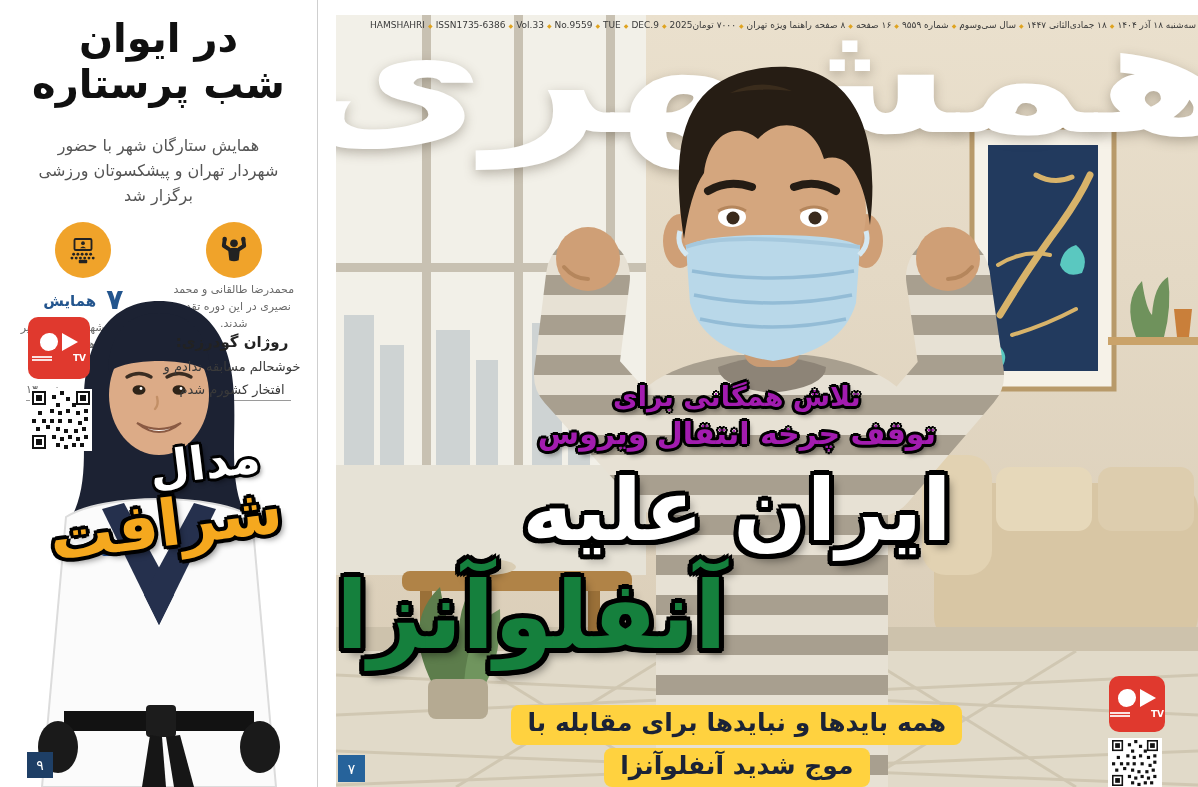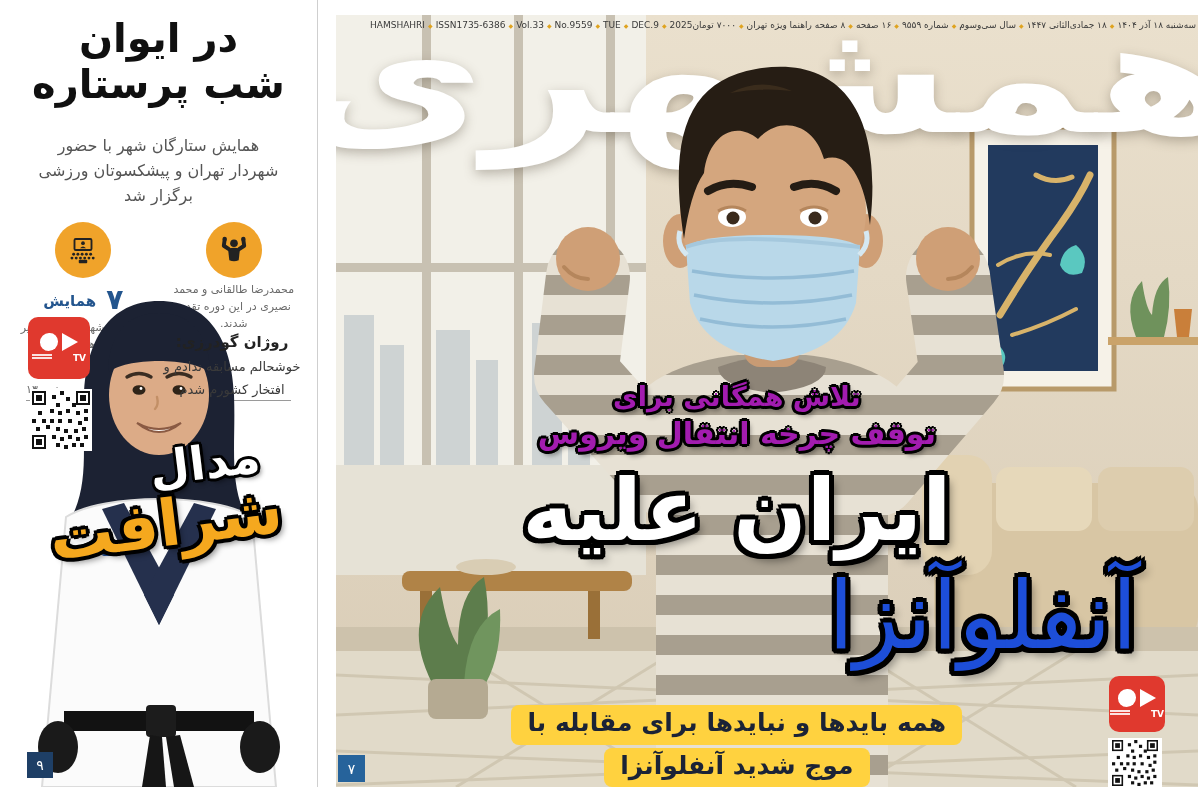--- a/index.html
+++ b/index.html
@@ -58,38 +58,38 @@
               transform-origin:center;text-shadow:0 4px 10px rgba(90,78,62,.38);line-height:1.25;}
   .cover svg.boy{position:absolute;inset:0;z-index:3;}
 
   .kicker{position:absolute;top:366px;left:0;width:93%;text-align:center;direction:rtl;
           color:#a21caf;font-weight:bold;z-index:4;}
   .kicker .l1{display:block;font-size:27px;}
   .kicker .l2{display:block;font-size:30px;margin-top:4px;}
 
   .headline1{position:absolute;top:444px;left:0;width:93%;text-align:center;direction:rtl;
              font-size:86px;font-weight:bold;color:#fff;z-index:4;line-height:1.2;}
-  .headline2{position:absolute;top:540px;left:0;width:93%;text-align:right;direction:rtl;
-             font-size:94px;font-weight:normal;color:#1d4ed8;z-index:4;line-height:1.3;}
+  .headline2{position:absolute;top:540px;left:0;width:93%;text-align:left;direction:rtl;
+             font-size:94px;font-weight:bold;color:#15803d;z-index:4;line-height:1.3;}
 
   .deck{position:absolute;top:690px;left:0;width:93%;text-align:center;direction:rtl;z-index:4;}
   .deck-line{display:inline-block;background:#ffd23f;color:#1b2336;font-weight:bold;font-size:25px;
              padding:2px 16px 5px;border-radius:8px;line-height:1.3;}
   .deck-line.second{margin-top:3px;}
 
   .cover-badge{position:absolute;left:2px;bottom:5px;width:27px;height:27px;background:#26639b;}
 
   
   .tvlogo{background:#e0392e;border-radius:10px;display:flex;flex-direction:column;
           align-items:center;justify-content:center;gap:3px;}
   .tvlogo-row{display:flex;align-items:center;gap:4px;}
   .tv-blob{width:18px;height:18px;background:#fff;border-radius:50% 46% 52% 48%;}
   .tv-tri{width:0;height:0;border-left:16px solid #fff;border-top:9px solid transparent;
           border-bottom:9px solid transparent;}
-  .tvlogo-cap{display:flex;align-items:flex-start;gap:21px;}
+  .tvlogo-cap{display:flex;align-items:center;gap:21px;}
   .cap-bars{display:flex;flex-direction:column;gap:1px;}
   .cap-bar{width:20px;height:2px;background:rgba(255,255,255,.85);}
   .cap-tv{color:#fff;font-size:9px;font-weight:bold;line-height:1;}
   .lc-tvlogo{position:absolute;left:28px;top:22px;width:62px;height:62px;z-index:5;}
   .lc-qr{position:absolute;left:30px;top:94px;width:58px;height:58px;z-index:5;background:#fff;padding:2px;}
   .cover-tv{position:absolute;right:33px;top:661px;width:56px;height:56px;z-index:6;}
   .cover-qr{position:absolute;right:36px;top:723px;width:50px;height:46px;z-index:6;background:#fff;padding:2px;}
 
   
   .outl2{text-shadow:-2px 0 #000,2px 0 #000,0 -2px #000,0 2px #000,

